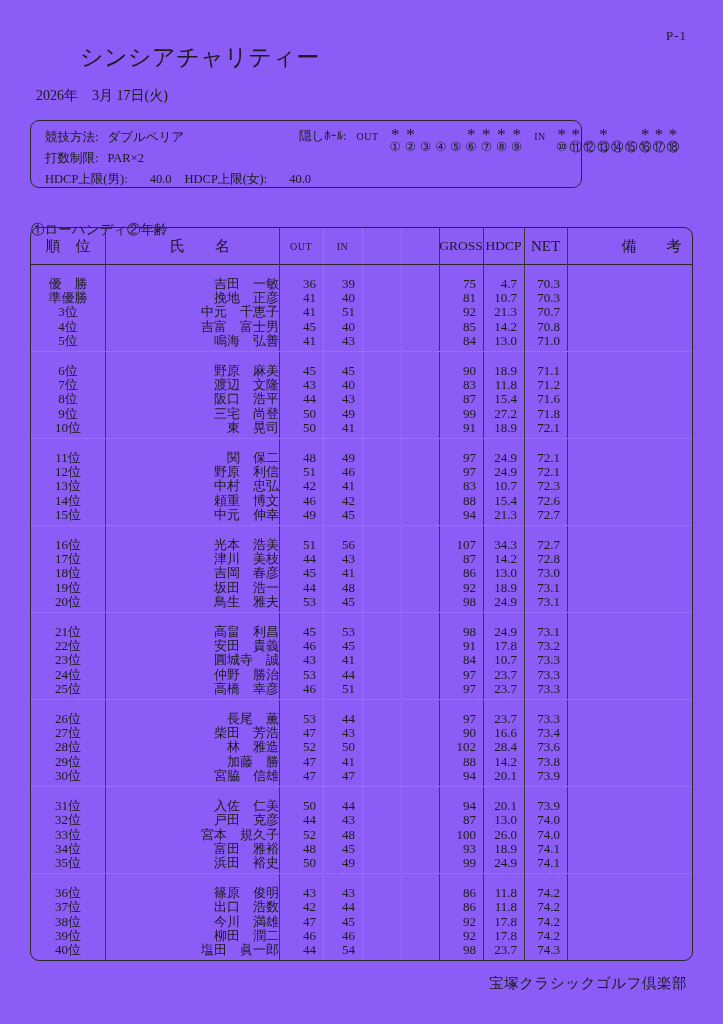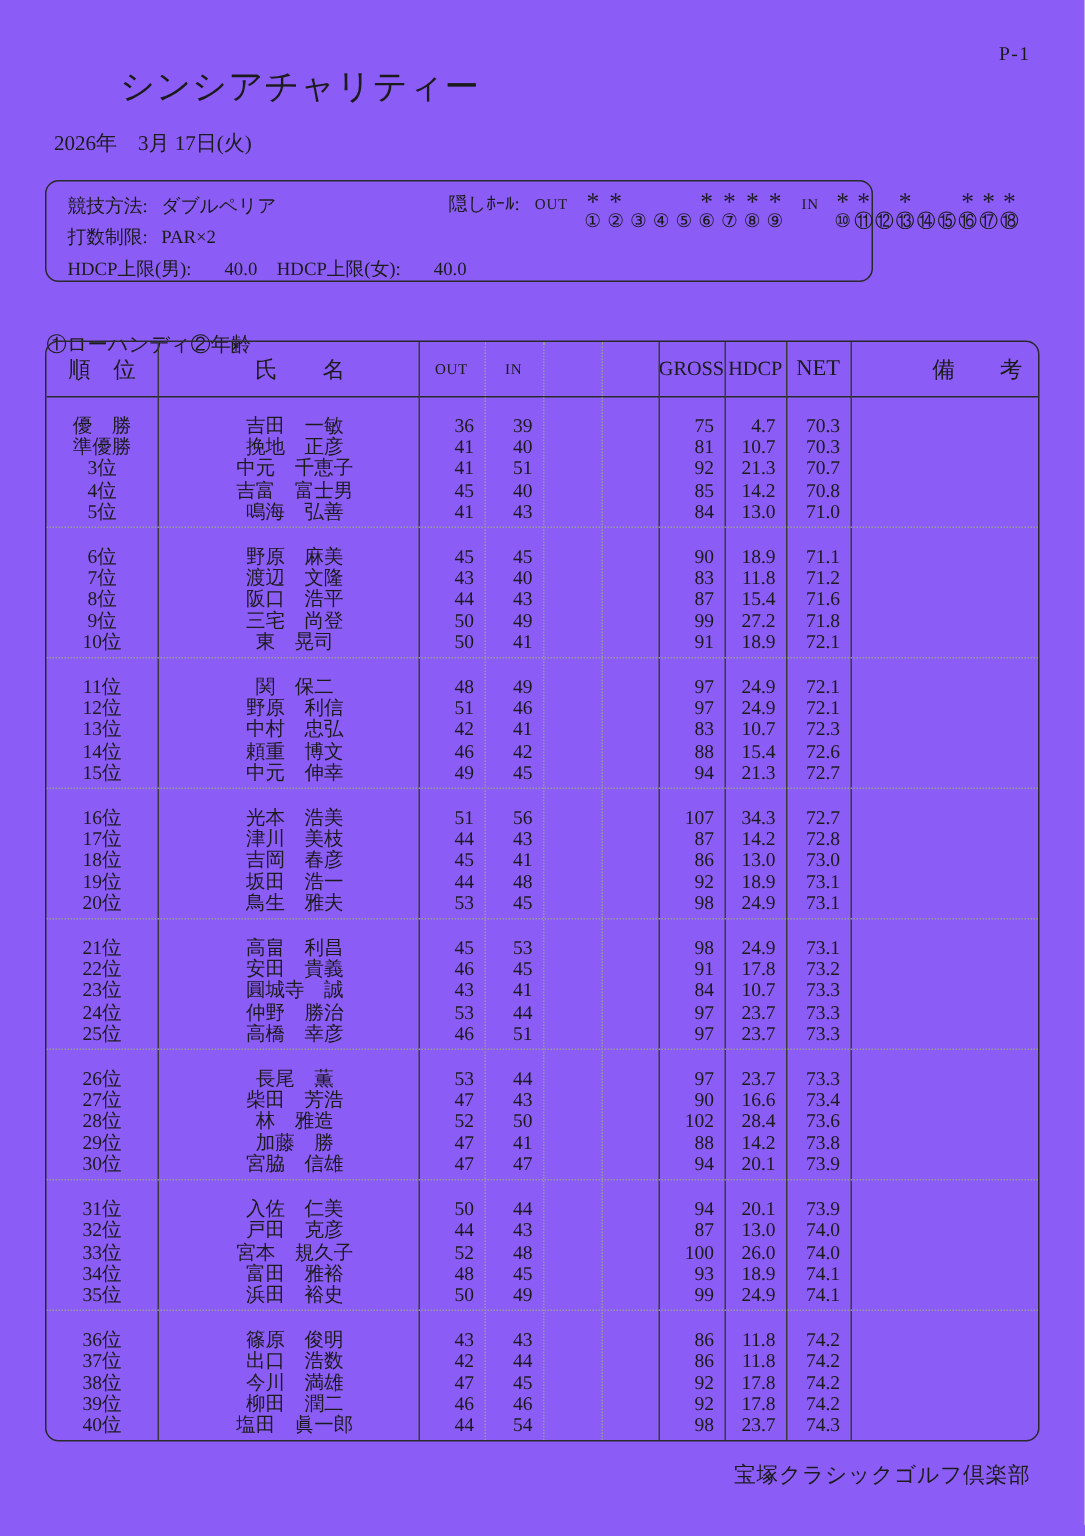--- a/index.html
+++ b/index.html
@@ -44,21 +44,21 @@
   .vline { position:absolute; top:0; bottom:0; width:0; }
   .vline.solid  { border-left:1px solid #3a3a3a; }
   .vline.dotted { border-left:1px dotted #999; }
 
   .thead { display:flex; height:37px; align-items:center; border-bottom:1.4px solid #2a2a2a; }
   .th { text-align:center; font-size:15px; }
   .th.small { font-size:10px; letter-spacing:0.5px; }
 
   .cell { display:inline-block; }
   .c-rank { width:74px; text-align:center; }
-  .c-name { width:174px; text-align:center; padding-left:9px; }
+  .c-name { width:174px; text-align:right; padding-left:9px; }
   .c-out  { width:44px; }
   .c-in   { width:39px; }
   .c-e1   { width:39px; }
   .c-e2   { width:38px; }
   .c-gross{ width:44px; }
   .c-hdcp { width:41px; }
   .c-net  { width:43px; }
   .c-rem  { flex:1;padding-left:44px; }
   .num { text-align:right; padding-right:7px; }
 

